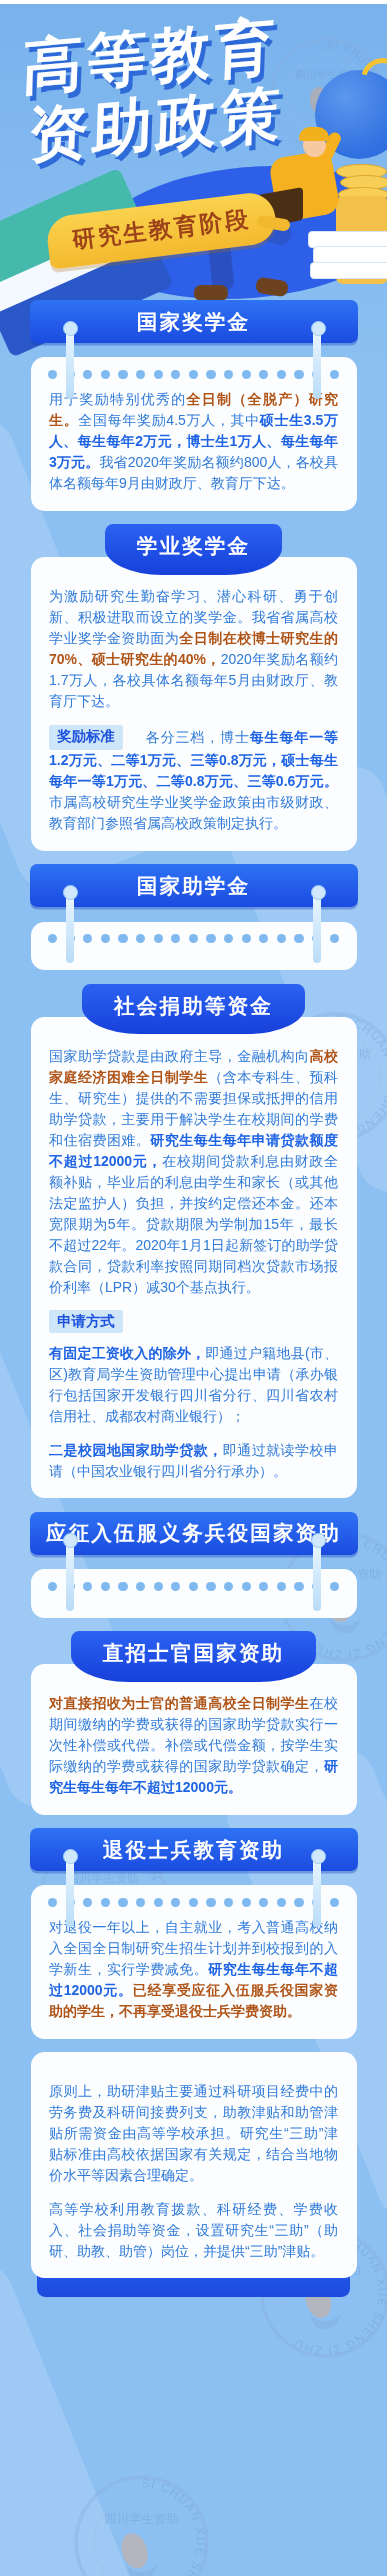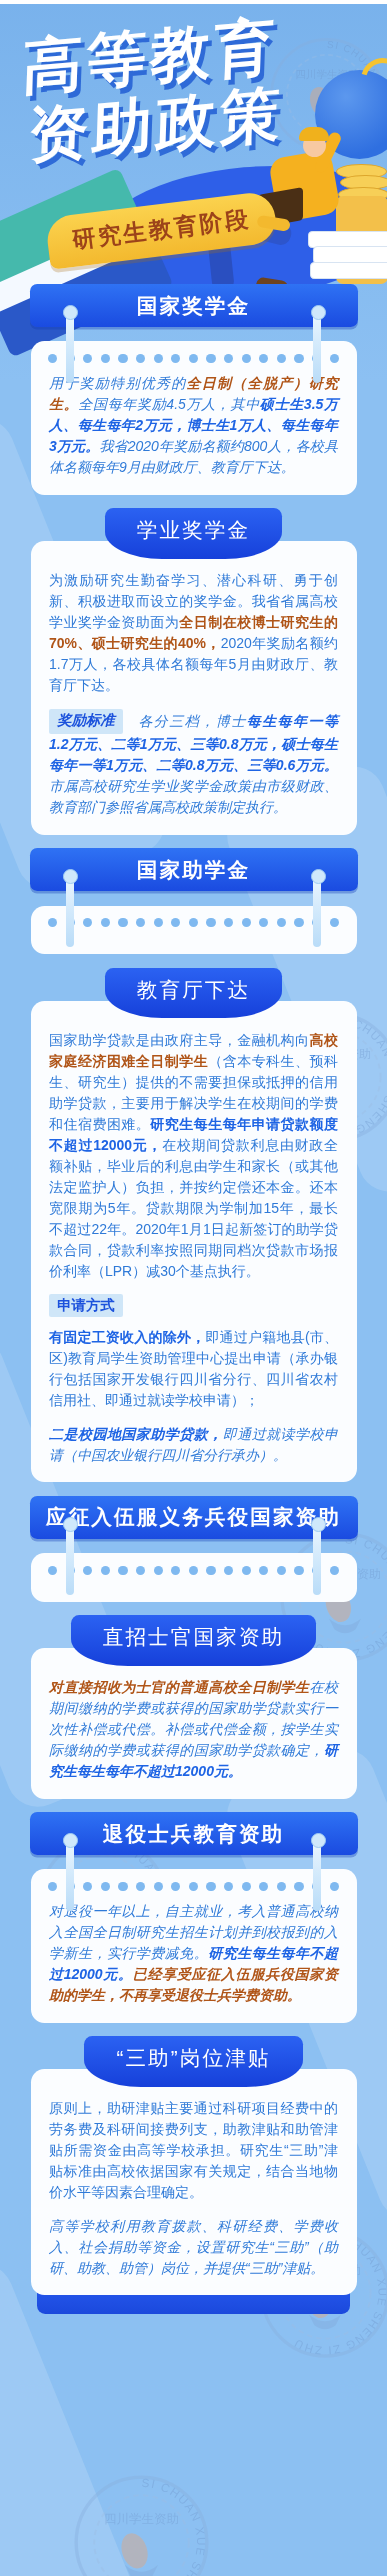--- a/index.html
+++ b/index.html
@@ -44,49 +44,49 @@
   .p-arm{left:96px;top:4.1px;width:12.4px;height:43px;background:#f5b11f;border-radius:6.2px;transform:rotate(26deg);}
   .p-body{left:47px;top:27px;width:63px;height:64px;background:#f5b11f;border-radius:15.5px;transform:rotate(-10deg);}
   .p-laptop{left:32px;top:64px;width:45px;height:33px;background:#4a2f15;border-radius:4.1px;transform:skewY(-10deg);}
   .p-leg1{left:-12.4px;top:89px;width:78px;height:21.6px;background:#2d55cc;border-radius:10.3px;transform:rotate(14deg);}
   .p-leg2{left:-16.5px;top:109px;width:21.6px;height:55px;background:#2a4fc0;border-radius:9.3px;transform:rotate(-6deg);}
   .p-shoe1{left:-32px;top:158px;width:34px;height:15.5px;background:#6d431f;border-radius:7.2px;}
   .p-shoe2{left:30px;top:152px;width:32px;height:15.5px;background:#6d431f;border-radius:7.2px;transform:rotate(9deg);}
   
   #sections{position:relative;z-index:2;}
   .sec{position:relative;margin-top:13.4px;}
-  .sec:first-child{margin-top:0;}
+  .sec:first-child{margin-top:16px;}
   .hdr-bar{width:328px;height:43px;margin:0 auto;border-radius:7.2px;
     background:linear-gradient(180deg,#2f72f4,#1a4be0);
     color:#fff;font-size:20.6px;font-weight:bold;letter-spacing:2.1px;
     display:flex;align-items:center;justify-content:center;
     box-shadow:0 2.6px 0 rgba(18,58,180,.35);position:relative;z-index:2;}
   .pin{position:absolute;width:7.7px;height:76px;top:23px;z-index:3;
     background:linear-gradient(180deg,#eef8ff,#b9dcf8);border-radius:4.1px;}
   .pin::before{content:'';position:absolute;top:-2.1px;left:-2.6px;width:13px;height:13px;border-radius:50%;
     background:#cfe8fb;border:1px solid #9fccf2;}
   .pin-l{left:66px;} .pin-r{right:66px;}
   .hdr-ribbon{position:relative;z-index:2;margin:0 auto -17.5px;width:max-content;max-width:330px;
-    padding:8.2px 32px 14.4px;color:#fff;font-size:20.6px;font-weight:normal;letter-spacing:2.1px;text-align:center;
+    padding:8.2px 32px 14.4px;color:#fff;font-size:20.6px;font-weight:bold;letter-spacing:2.1px;text-align:center;
     background:linear-gradient(180deg,#2b62f2,#1640da);
     border-radius:8.2px 8.2px 57px 57px / 8.2px 8.2px 27px 27px;}
   .card{width:289px;margin:0 auto;background:#fbfdff;border-radius:13.4px;
     padding:15.5px 18.5px 16.5px;position:relative;z-index:1;}
   .sec.bar .card{margin-top:14.4px;}
   .card.dotted{padding-top:32px;}
   .sec.ribbon .card{padding-top:29px;}
   .dots{position:absolute;top:12.4px;left:17.5px;right:17.5px;display:flex;justify-content:space-between;}
   .dots i{width:9.3px;height:9.3px;border-radius:50%;background:#7fb9f0;}
   .card p{margin:0 0 12.4px;font-size:14px;line-height:1.5;color:#2f7ad8;text-align:justify;}
-  .card p:last-child{margin-bottom:0;font-style:italic;}
+  .card p:last-child{margin-bottom:0;}
   .sg-r{color:#2f7ad8;}
   .sg-b{color:#1e64e4;font-weight:bold;}
   .sg-o{color:#b05518;font-weight:bold;}
   .lbl{display:inline-block;background:#cfe6f8;color:#1c52dc;font-weight:bold;
-    padding:1.5px 8.2px 2.6px;margin-right:14px;border-radius:2.1px;font-size:14.4px;}
+    padding:1.5px 8.2px 2.6px;margin-right:22px;border-radius:2.1px;font-size:14.4px;}
   .lbl-blk{display:block;width:max-content;margin:2.1px 0 10.3px;}
   
   .footer-bar{width:313px;height:27px;margin:-8.2px auto 0;position:relative;z-index:1;
     background:linear-gradient(180deg,#2457ec,#1b49dc);border-radius:2.1px 2.1px 8.2px 8.2px;}
   .seal{position:absolute;z-index:0;opacity:.38;}
 </style>
 </head>
 <body>
 
 <div class="top-strip"></div>
@@ -190,25 +190,25 @@
           <i></i>
           <i></i>
           <i></i>
           <i></i>
           <i></i>
           <i></i>
         </div>
       </div>
     </section>
     <section class="sec ribbon">
-      <div class="hdr-ribbon">教育厅下达</div>
+      <div class="hdr-ribbon">社会捐助等资金</div>
       <div class="card">
         <p><span class="sg-r">国家助学贷款是由政府主导，金融机构向</span><span class="sg-o">高校家庭经济困难全日制学生</span><span class="sg-r">（含本专科生、预科生、研究生）提供的不需要担保或抵押的信用助学贷款，主要用于解决学生在校期间的学费和住宿费困难。</span><span class="sg-b">研究生每生每年申请贷款额度不超过12000元，</span><span class="sg-r">在校期间贷款利息由财政全额补贴，毕业后的利息由学生和家长（或其他法定监护人）负担，并按约定偿还本金。还本宽限期为5年。贷款期限为学制加15年，最长不超过22年。2020年1月1日起新签订的助学贷款合同，贷款利率按照同期同档次贷款市场报价利率（LPR）减30个基点执行。</span></p>
         <div class="lbl lbl-blk">申请方式</div>
-        <p><span class="sg-b">有固定工资收入的除外，</span><span class="sg-r">即通过户籍地县(市、区)教育局学生资助管理中心提出申请（承办银行包括国家开发银行四川省分行、四川省农村信用社、即通过就读学校申请）；</span></p>
+        <p><span class="sg-b">有固定工资收入的除外，</span><span class="sg-r">即通过户籍地县(市、区)教育局学生资助管理中心提出申请（承办银行包括国家开发银行四川省分行、四川省农村信用社、成都农村商业银行）；</span></p>
         <p><span class="sg-b">二是校园地国家助学贷款，</span><span class="sg-r">即通过就读学校申请（中国农业银行四川省分行承办）。</span></p>
       </div>
     </section>
     <section class="sec bar">
       <div class="hdr-bar">应征入伍服义务兵役国家资助</div>
       <span class="pin pin-l"></span>
       <span class="pin pin-r"></span>
       <div class="card dotted">
         <div class="dots">
           <i></i>
@@ -258,21 +258,20 @@
           <i></i>
           <i></i>
           <i></i>
           <i></i>
           <i></i>
         </div>
         <p><span class="sg-r">对退役一年以上，自主就业，考入普通高校纳入全国全日制研究生招生计划并到校报到的入学新生，实行学费减免。</span><span class="sg-b">研究生每生每年不超过12000元。</span><span class="sg-o">已经享受应征入伍服兵役国家资助的学生，不再享受退役士兵学费资助。</span></p>
       </div>
     </section>
     <section class="sec ribbon">
-      <div class="hdr-ribbon">“三助”岗位津贴</div>
       <div class="card">
         <p><span class="sg-r">原则上，助研津贴主要通过科研项目经费中的劳务费及科研间接费列支，助教津贴和助管津贴所需资金由高等学校承担。研究生“三助”津贴标准由高校依据国家有关规定，结合当地物价水平等因素合理确定。</span></p>
         <p><span class="sg-r">高等学校利用教育拨款、科研经费、学费收入、社会捐助等资金，设置研究生“三助”（助研、助教、助管）岗位，并提供“三助”津贴。</span></p>
       </div>
     </section>
   </div>
 
 <div class="footer-bar"></div>
 
 <svg viewBox="0 0 100 100" width="118" height="118" class="seal" style="left: 268px; top: 36px;">

